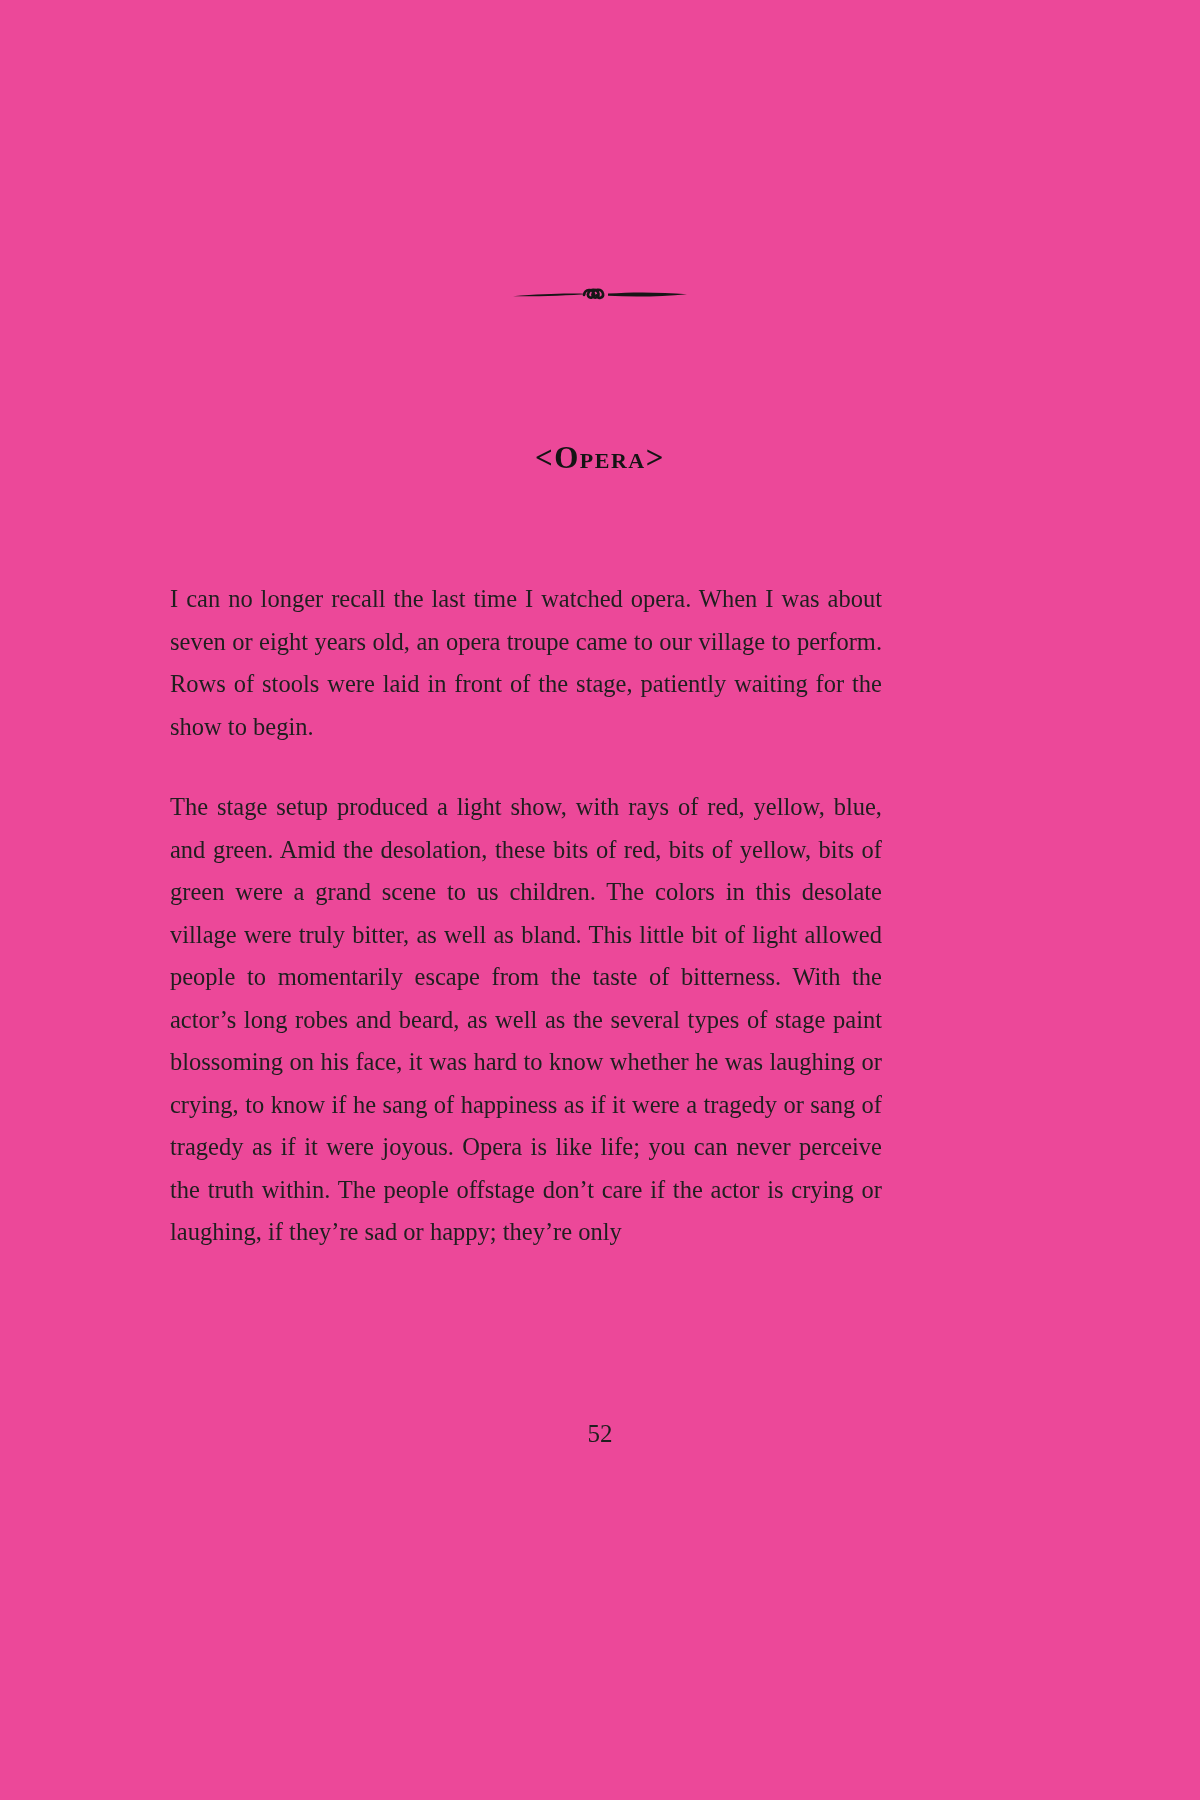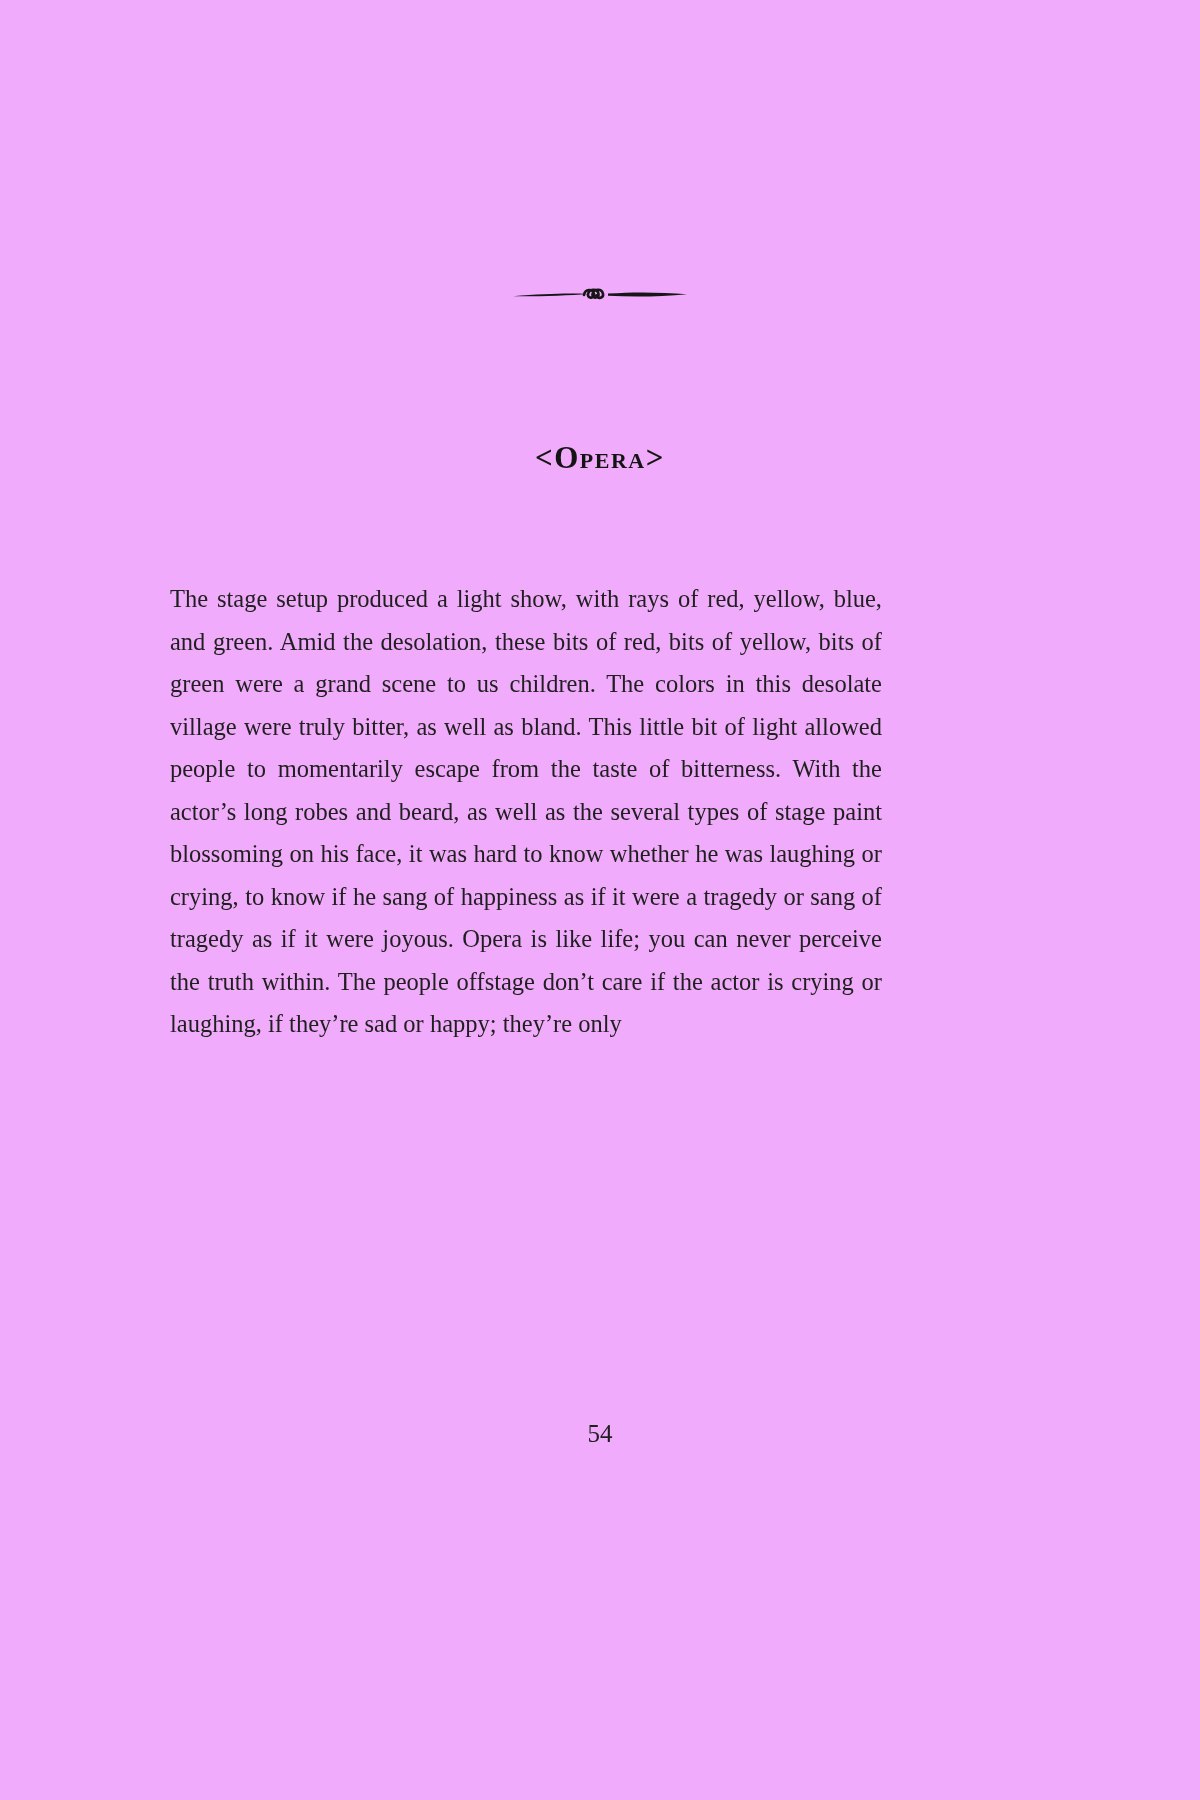--- a/index.html
+++ b/index.html
@@ -4,21 +4,21 @@
 <style>
   html, body {
     margin: 0;
     padding: 0;
     background: #ffffff;
   }
   .page {
     position: relative;
     width: 1200px;
     height: 1800px;
-    background: #f0abfc;
+    background: #ec4899;
     color: #1f1f1f;
     font-family: "Liberation Serif", "DejaVu Serif", serif;
     overflow: hidden;
   }
   .ornament {
     position: absolute;
     top: 283px;
     left: 50%;
     transform: translateX(-50%);
     width: 178px;
@@ -80,18 +80,19 @@
 
       <path d="M97,10.6 C126,8.6 151,9.4 176,11.2 C150,13.8 122,14.0 97,12.8 Z" fill="#161616"></path>
 
       <path d="M73,12 c1,-6.5 9,-6.5 10,-1 c0.8,4.2 -5.6,5.2 -6.1,0.8 c1,-6.3 9.2,-6.8 10.6,-1 c0.9,4.2 -5.6,5.4 -6.1,1 c1,-6.3 9.2,-6.8 10.6,-1 c0.9,4.2 -5,5.8 -6.6,1.6" fill="none" stroke="#161616" stroke-width="2.6" stroke-linecap="round"></path>
     </svg>
   </div>
 
   <h1 class="chapter-title">&lt;Opera&gt;</h1>
 
   <div class="body-text">
+    <p>I can no longer recall the last time I watched opera. When I was about seven or eight years old, an opera troupe came to our village to perform. Rows of stools were laid in front of the stage, patiently waiting for the show to begin.</p>
     <p>The stage setup produced a light show, with rays of red, yellow, blue, and green. Amid the desolation, these bits of red, bits of yellow, bits of green were a grand scene to us children. The colors in this desolate village were truly bitter, as well as bland. This little bit of light allowed people to momentarily escape from the taste of bitterness. With the actor’s long robes and beard, as well as the several types of stage paint blossoming on his face, it was hard to know whether he was laughing or crying, to know if he sang of happiness as if it were a tragedy or sang of tragedy as if it were joyous. Opera is like life; you can never perceive the truth within. The people offstage don’t care if the actor is crying or laughing, if they’re sad or happy; they’re only</p>
   </div>
 
-  <div class="page-number">54</div>
+  <div class="page-number">52</div>
 
 </div>
 
 </body></html>

